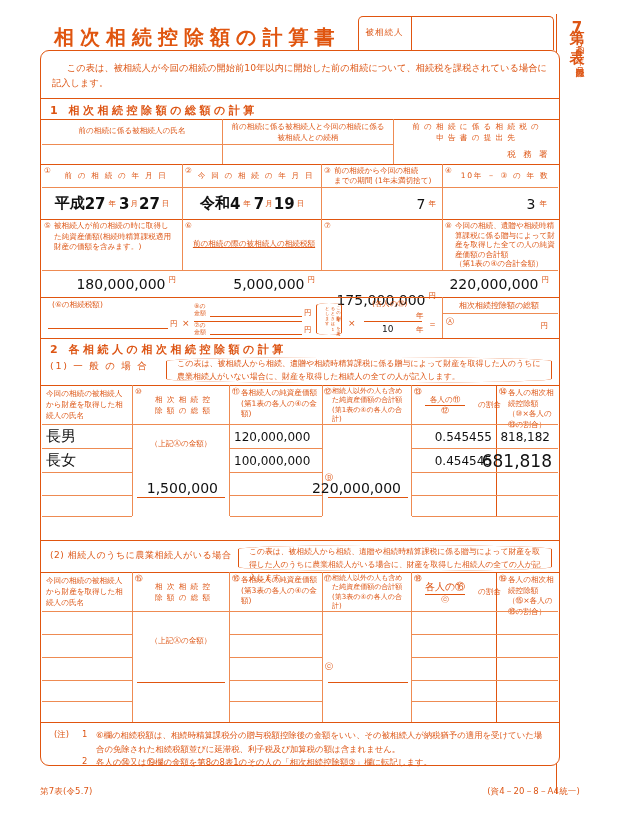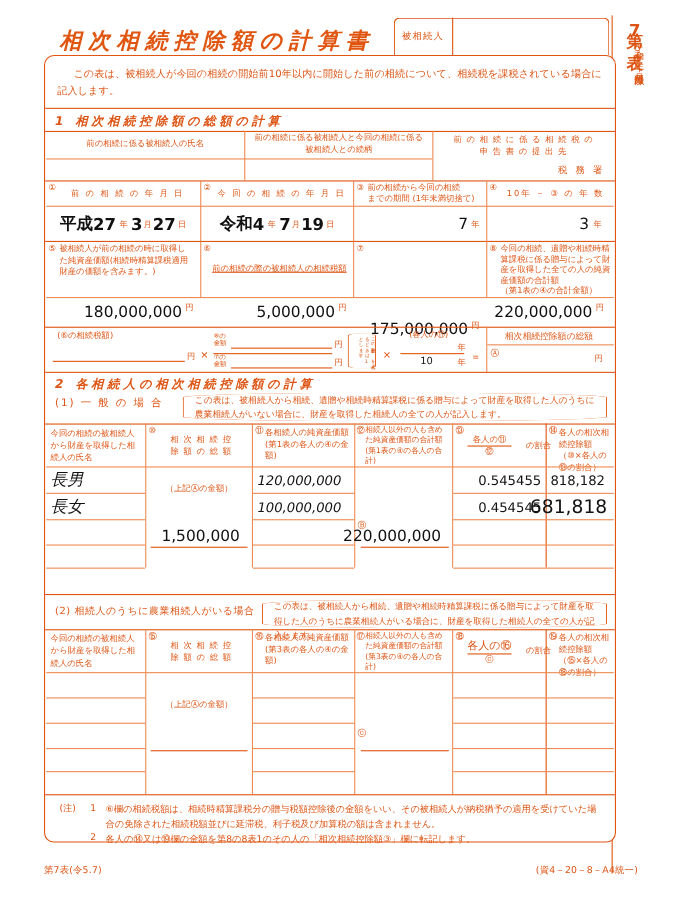--- a/index.html
+++ b/index.html
@@ -8,21 +8,21 @@
     background:#ffffff;
     font-family:"DejaVu Sans","Liberation Sans",sans-serif;
     color:#DD5514;
     -webkit-font-smoothing:antialiased;
   }
   .page{position:relative;width:620px;height:820px;overflow:hidden;}
 
   
   .abs{position:absolute;box-sizing:border-box;}
   .ctr{display:flex;align-items:center;justify-content:center;text-align:center;}
-  .lft{display:flex;align-items:center;font-style:italic;}
+  .lft{display:flex;align-items:center;}
   .rgt{display:flex;align-items:center;justify-content:flex-end;}
   .spread{letter-spacing:.22em;}
 
   
   .title{
     left:54px;top:21px;width:300px;height:32px;
     font-size:20px;font-weight:bold;letter-spacing:.30em;
     color:#E0550F;white-space:nowrap;
   }
 
@@ -100,21 +100,21 @@
   <div class="abs frame"></div>
 
   <div class="abs intro">この表は、被相続人が今回の相続の開始前10年以内に開始した前の相続について、相続税を課税されている場合に記入します。</div>
   <div class="abs hl" style="left:41px;top:98px;width:518px;height:0;"></div>
 
   <div class="abs sec-h lft" style="left:50px;top:102px;width:400px;height:16px;">1  相次相続控除額の総額の計算</div>
   <div class="abs hl" style="left:41px;top:119px;width:518px;height:0;"></div>
 
   <div class="abs cell-h ctr" style="left:42px;top:119px;width:180px;height:25px;padding:0 6px;">前の相続に係る被相続人の氏名</div>
   <div class="abs vl-thin" style="left:222px;top:119px;height:45px;"></div>
-  <div class="abs cell-h ctr" style="left:223px;top:119px;width:170px;height:25px;padding:0 6px;line-height:11px;font-family:Liberation Mono, monospace;">前の相続に係る被相続人と今回の相続に係る被相続人との続柄</div>
+  <div class="abs cell-h ctr" style="left:223px;top:119px;width:170px;height:25px;padding:0 6px;line-height:11px;">前の相続に係る被相続人と今回の相続に係る被相続人との続柄</div>
   <div class="abs vl-thin" style="left:393px;top:119px;height:45px;"></div>
   <div class="abs cell-h ctr" style="left:394px;top:119px;width:164px;height:25px;padding:0 6px;line-height:11px;white-space:pre-line;letter-spacing:.12em;">前 の 相 続 に 係 る 相 続 税 の
 申  告  書  の  提  出  先</div>
 
   <div class="abs hl-thin" style="left:42px;top:144px;width:351px;height:0;"></div>
 
   <div class="abs" style="left:42px;top:145px;width:180px;height:19px;"></div>
   <div class="abs" style="left:223px;top:145px;width:170px;height:19px;"></div>
   <div class="abs rgt" style="left:394px;top:145px;width:156px;height:19px;font-size:8.5px;letter-spacing:.28em;">税 務 署</div>
 

